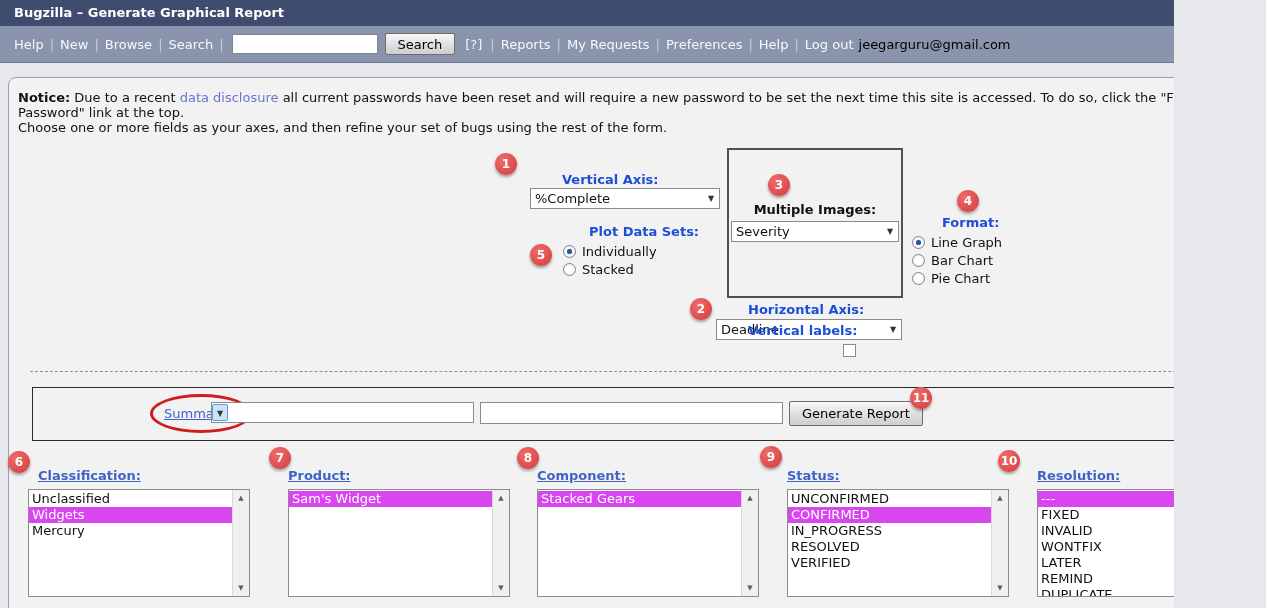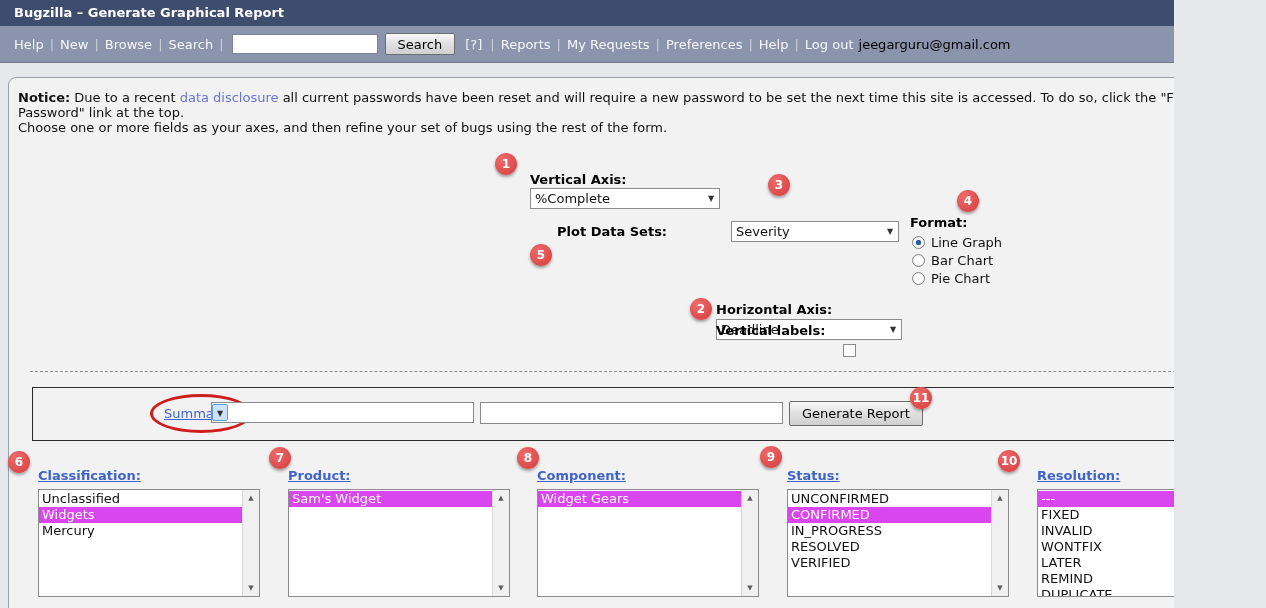--- a/index.html
+++ b/index.html
@@ -24,21 +24,21 @@
   .nav-help { margin:0 2px 0 10px; }
   .nav-email { color:#000000; margin-left:5px; }
 
   
   .contentbox { position:absolute; left:8px; top:77px; width:1320px; height:560px;
     background:#f2f2f3; border:1px solid #9aa1ab; border-radius:8px 0 0 0; }
   .notice-line { position:absolute; left:18px; top:90px; width:1230px; }
   .notice-line a { color:#6b74cf; }
   .intro-line { position:absolute; left:18px; top:120px; width:1230px; }
 
-  .blabel { font-weight:bold; color:#000000; position:absolute; white-space:nowrap; }
+  .blabel { font-weight:bold; color:#1d4ed8; position:absolute; white-space:nowrap;margin-left:32px; }
 
   
   .select { position:absolute; height:21px; background:#fff; border:1px solid #8b8b8b;
     display:flex; align-items:center; cursor:pointer; }
   .select .sel-text { flex:1; padding-left:4px; white-space:nowrap; overflow:hidden; }
   .select .sel-arrow { width:16px; text-align:center; font-size:8px; color:#333; }
   .select .sel-arrow.blue { background:#cbe2f8; border:1px solid #5e9bd8; border-radius:2px;
     height:17px; line-height:17px; margin-right:1px; }
 
   
@@ -129,21 +129,35 @@
   </div>
   <div class="intro-line">Choose one or more fields as your axes, and then refine your set of bugs using the rest of the form.</div>
 
   <span class="blabel" style="left:530px; top:172px;">Vertical Axis:</span>
   <div class="select" style="left:530px; top:188px; width:190px;">
     <span class="sel-text">%Complete</span>
     <span class="sel-arrow">▼</span>
   </div>
 
   <span class="blabel" style="left:557px; top:224px;">Plot Data Sets:</span>
-
+  <div style="position:absolute; left:563px; top:242px;">
+
+  <div class="radio-row selected">
+        <span class="radio"></span>
+        <span>Individually</span>
+      </div>
+      <div class="radio-row">
+        <span class="radio"></span>
+        <span>Stacked</span>
+      </div>
+    </div>
+
+  <div class="mi-box">
+    <div class="mi-label">Multiple Images:</div>
+  </div>
   <div class="select" style="left:731px; top:221px; width:168px;">
     <span class="sel-text">Severity</span>
     <span class="sel-arrow">▼</span>
   </div>
 
   <span class="blabel" style="left:910px; top:215px;">Format:</span>
   <div style="position:absolute; left:912px; top:233px;">
 
   <div class="radio-row selected">
         <span class="radio"></span>
@@ -177,21 +191,21 @@
   </div>
   <input class="summary-input" value="" style="">
   <button class="btn" style="position:absolute; left:789px; top:401px; height:25px;">Generate Report</button>
 
   <span class="col-label" style="left:38px;  top:468px;">Classification:</span>
   <span class="col-label" style="left:288px; top:468px;">Product:</span>
   <span class="col-label" style="left:537px; top:468px;">Component:</span>
   <span class="col-label" style="left:787px; top:468px;">Status:</span>
   <span class="col-label" style="left:1037px;top:468px;">Resolution:</span>
 
-  <div class="listbox" style="left:38px;justify-content:space-between;">
+  <div class="listbox" style="left:28px;justify-content:space-between;">
     <div class="opts">
 
     <div class="opt">Unclassified</div>
         <div class="opt selected">Widgets</div>
         <div class="opt">Mercury</div>
       </div>
     <div class="sbar">
       <div class="sarrow">▲</div>
       <div class="strack"></div>
       <div class="sarrow">▼</div>
@@ -206,21 +220,21 @@
     <div class="sbar">
       <div class="sarrow">▲</div>
       <div class="strack"></div>
       <div class="sarrow">▼</div>
     </div>
   </div>
 
   <div class="listbox" style="left:537px;">
     <div class="opts">
 
-    <div class="opt selected">Widget Gears</div>
+    <div class="opt selected">Stacked Gears</div>
       </div>
     <div class="sbar">
       <div class="sarrow">▲</div>
       <div class="strack"></div>
       <div class="sarrow">▼</div>
     </div>
   </div>
 
   <div class="listbox" style="left:787px;">
     <div class="opts">

